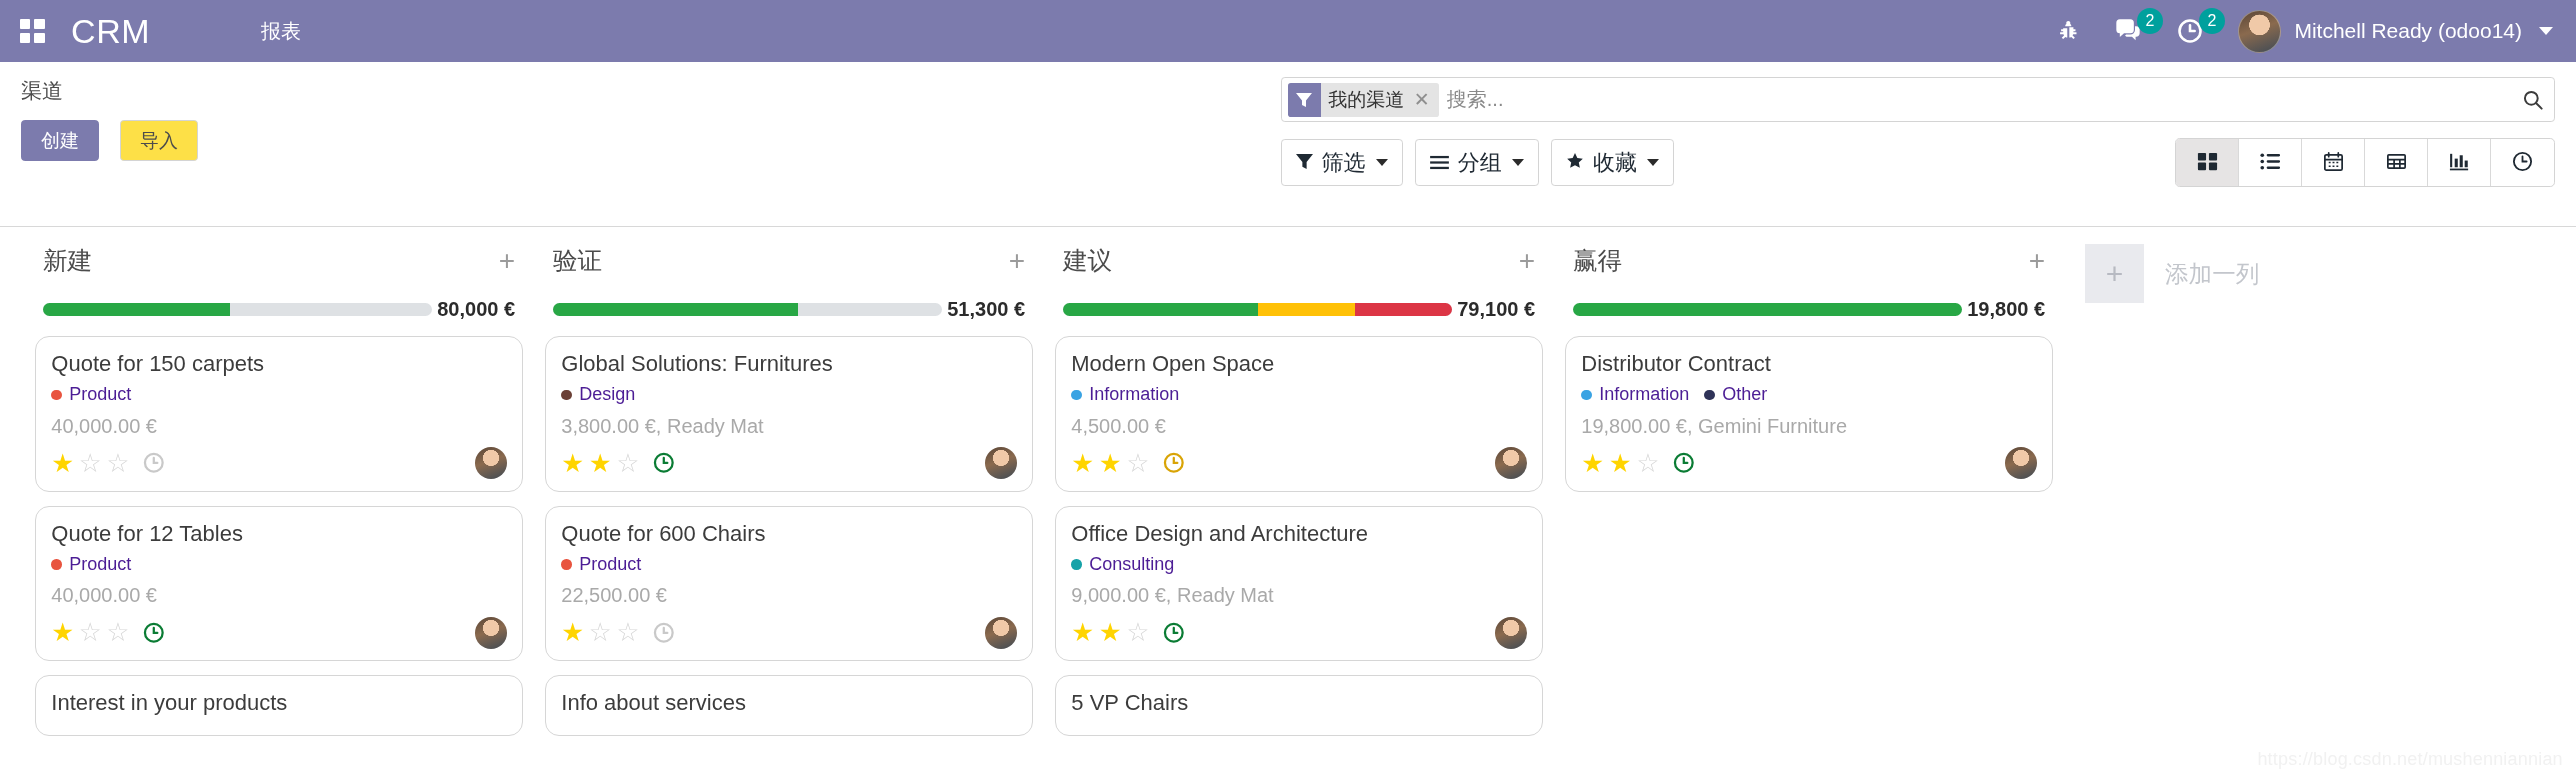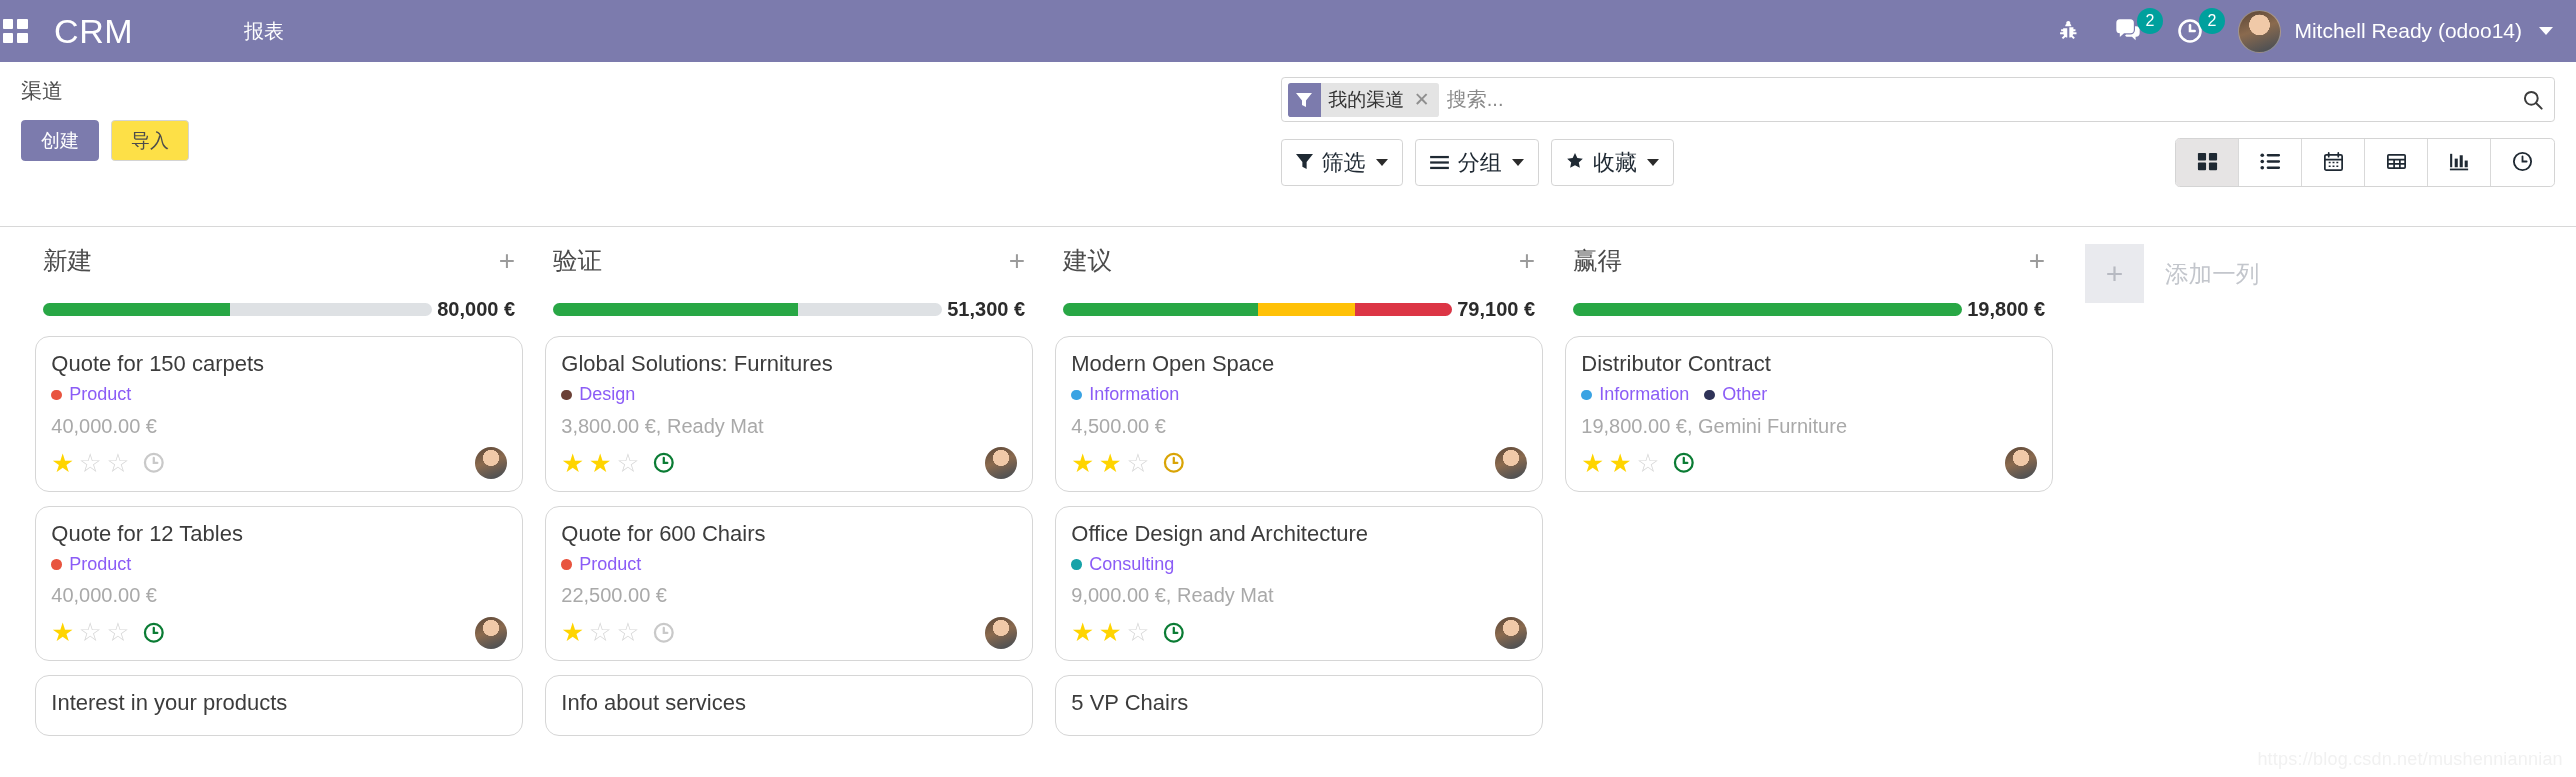--- a/index.html
+++ b/index.html
@@ -7,21 +7,21 @@
     width: 2576px; height: 777px;
     background: #ffffff;
     font-family: "Liberation Sans", "DejaVu Sans", sans-serif;
     overflow: hidden;
   }
 
   
   .navbar {
     height: 62px; background: #7C7BAD;
     display: flex; align-items: center;
-    padding: 0 23px 0 3px;
+    padding: 0 23px 0 20px;
     color: #ffffff;
     position: relative;
   }
   .apps-grid { display: grid; grid-template-columns: 10.4px 10.4px; grid-template-rows: 10.4px 10.4px;
     gap: 3.8px; margin-right: 26.5px; cursor: pointer; }
   .apps-grid i { background: #ffffff; display: block; width: 10.4px; height: 10.4px; border-radius: 0.9px; }
   .brand { font-size: 34px; letter-spacing: 0.5px; font-weight: 400; color: #fff; margin-right: 91px; }
   .menu-links { display: flex; align-items: center; gap: 20px; font-size: 20px; flex-direction: column; }
   .menu-links span { cursor: pointer; color: #ffffff; }
   .nav-right { margin-left: auto; display: flex; align-items: center; gap: 34px; }
@@ -45,21 +45,21 @@
   .caret { width: 0; height: 0; border-left: 7.6px solid transparent; border-right: 7.6px solid transparent;
     border-top: 8.5px solid #ffffff; margin-left: 3.8px; }
 
   
   .control-panel {
     background: #ffffff; border-bottom: 0.9px solid #d8d8d8;
     padding: 15px 21px 13.2px 21px; position: relative; height: 165px;
   }
   .cp-left { position: absolute; left: 21px; top: 15px; }
   .page-title { font-size: 21px; color: #4c4c4c; font-weight: 400; margin-bottom: 15px; }
-  .btn-row { display: flex; gap: 12px; }
+  .btn-row { display: flex; gap: 21px; }
   .btn {
     font-size: 19px; padding: 6.6px 19px; border-radius: 3.8px; cursor: pointer;
     border: 0.9px solid transparent; line-height: 1.35;
   }
   .btn-primary { background: #7C7BAD; border-color: #7C7BAD; color: #ffffff; }
   .btn-default { background: #fde047; border-color: #d4d4d4; color: #4c4c4c; }
 
   .cp-right { position: absolute; left: 1281px; right: 21px; top: 15px; }
   .searchbar {
     display: flex; align-items: center;
@@ -112,21 +112,21 @@
   .kcol-amount { font-size: 20px; color: #2b2b2b; font-weight: bold; white-space: nowrap; }
 
   .kcol-cards { margin-top: 15px; }
   .kcard {
     background: #ffffff; border: 0.9px solid #d6d6d6; border-radius: 14px;
     padding: 13.2px 15px 11.3px 15px; margin-bottom: 14px; cursor: pointer;
     position: relative;
   }
   .kcard-title { font-size: 22px; color: #3c3c3c; line-height: 1.25; margin-bottom: 6.6px; }
   .tags { display: flex; align-items: center; gap: 15px; margin-bottom: 9.5px; flex-wrap: wrap; }
-  .tag { display: flex; align-items: center; gap: 7.6px; font-size: 18px; color: #8b5cf6; }
+  .tag { display: flex; align-items: center; gap: 7.6px; font-size: 18px; color: #4c1d95; }
   .tag .dot { width: 10.4px; height: 10.4px; border-radius: 50%; display: inline-block; flex: none; }
   .kcard-sub { font-size: 20px; color: #a9a9a9; margin-bottom: 9.5px; }
   .kcard-foot { display: flex; align-items: center; }
   .stars { display: flex; align-items: center; gap: 4.7px; font-size: 25.5px; line-height: 1; }
   .star { color: #d6d6d6; }
   .star.on { color: #FFD400; }
   .clock { margin-left: 12.3px; font-size: 23.6px; line-height: 1; display: flex; align-items: center; }
   .kcard-avatar {
     margin-left: auto; width: 32px; height: 32px; border-radius: 50%;
     background:

